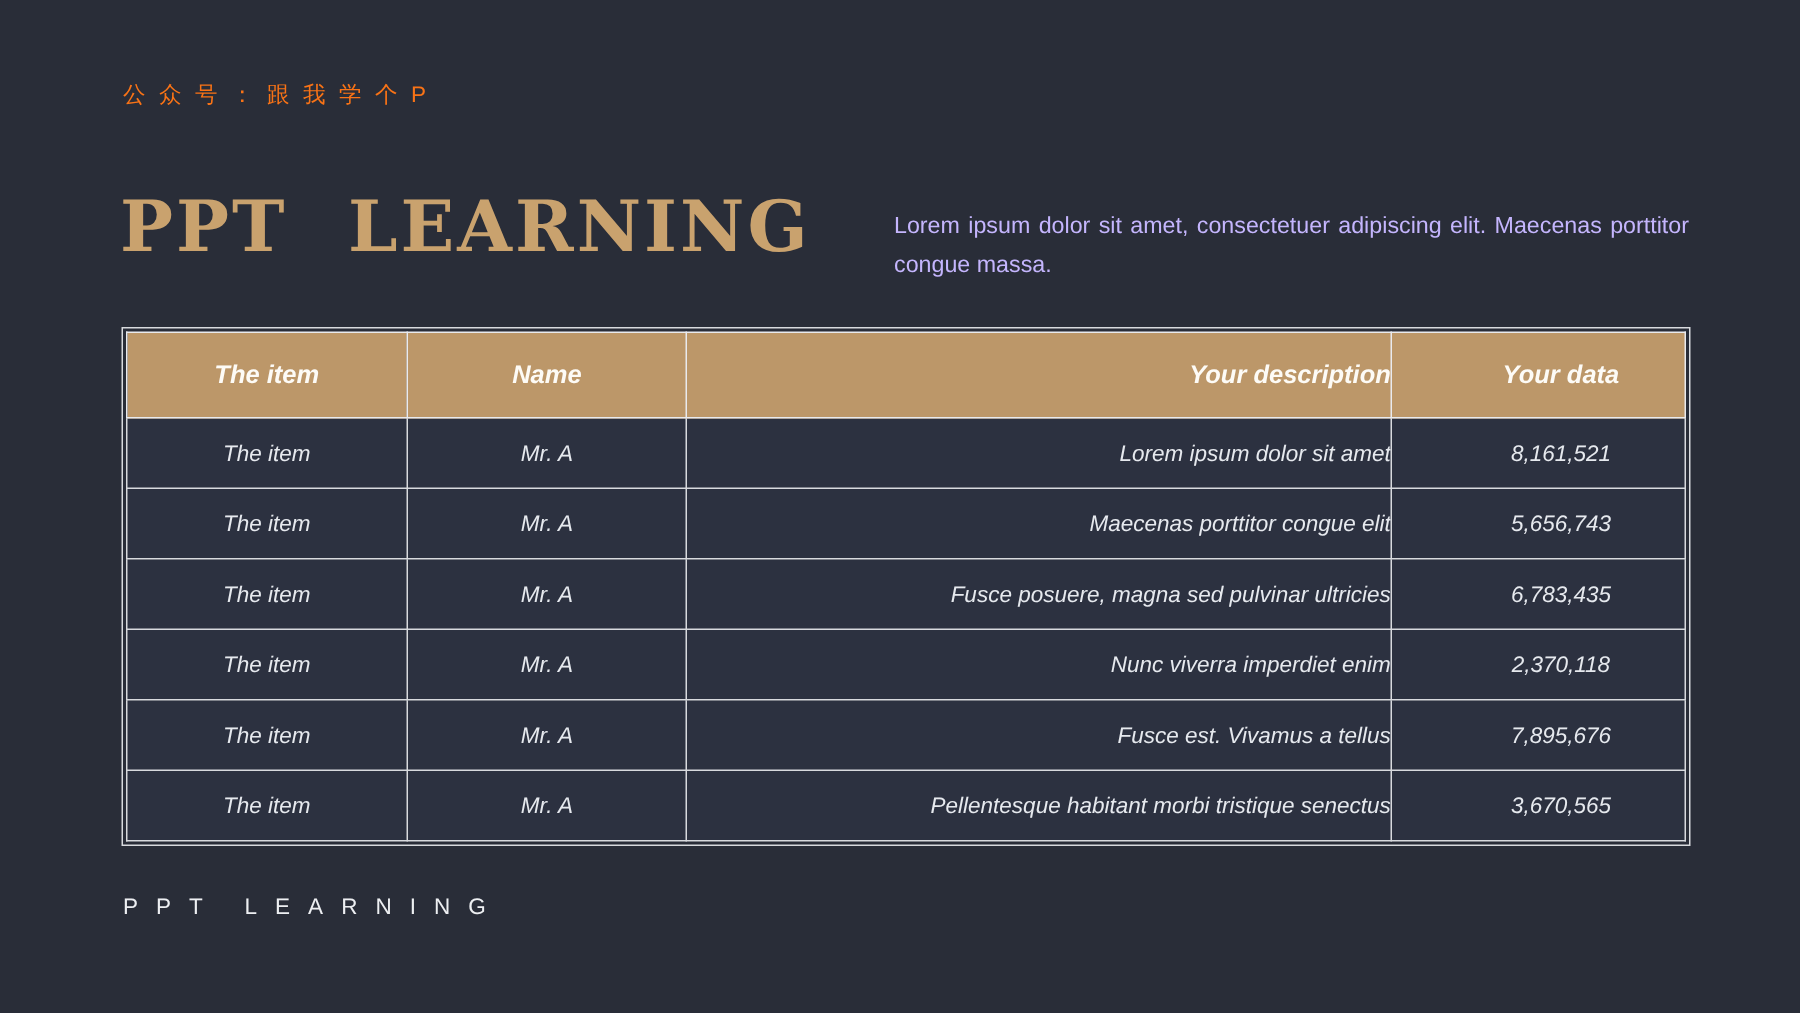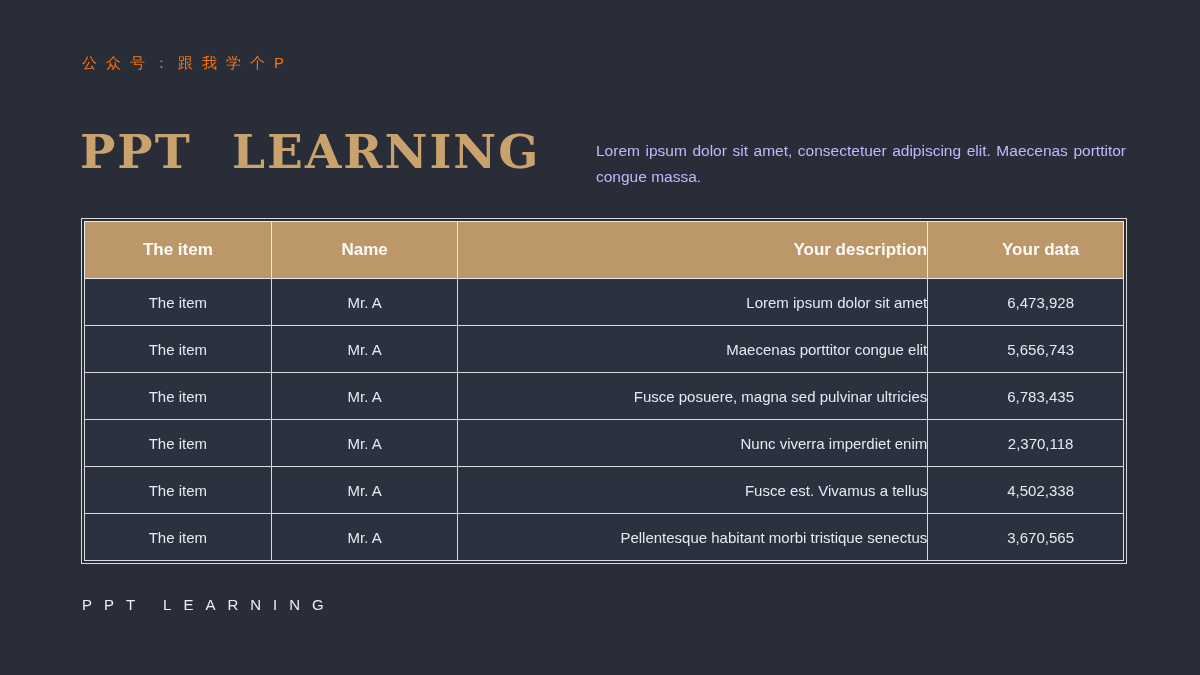--- a/index.html
+++ b/index.html
@@ -26,21 +26,21 @@
     color:#c4b5fd; font-size:15.5px; line-height:26px;
     text-align:justify;
   }
   .table-wrap {
     position:absolute; left:81px; top:218px; width:1046px;
     box-sizing:border-box;
     border:1px solid #d8dade;
     padding:2px;
   }
   table.data-table {
-    width:100%; border-collapse:collapse; table-layout:fixed;
+    width:100%; border-collapse:collapse; table-layout:fixed;font-style:italic;
   }
   table.data-table th {
     background:#bc9769; color:#fdfbf6;
     font-size:17px; font-weight:700;
     height:56px; border:1px solid #e9eaee;
     text-align:center; padding:0;
   }
   table.data-table td {
     height:46px; color:#e6e9ee; font-size:15px;
     border:1px solid #d8dade; background:#2c3140;
@@ -82,21 +82,21 @@
         <th>Name</th>
         <th class="col-desc">Your description</th>
         <th class="col-data">Your data</th>
       </tr>
     </thead>
     <tbody>
       <tr>
         <td>The item</td>
         <td>Mr. A</td>
         <td class="col-desc">Lorem ipsum dolor sit amet</td>
-        <td class="col-data">6,473,928</td>
+        <td class="col-data">8,161,521</td>
       </tr>
       <tr>
         <td>The item</td>
         <td>Mr. A</td>
         <td class="col-desc">Maecenas porttitor congue elit</td>
         <td class="col-data">5,656,743</td>
       </tr>
       <tr>
         <td>The item</td>
         <td>Mr. A</td>
@@ -106,21 +106,21 @@
       <tr>
         <td>The item</td>
         <td>Mr. A</td>
         <td class="col-desc">Nunc viverra imperdiet enim</td>
         <td class="col-data">2,370,118</td>
       </tr>
       <tr>
         <td>The item</td>
         <td>Mr. A</td>
         <td class="col-desc">Fusce est. Vivamus a tellus</td>
-        <td class="col-data">4,502,338</td>
+        <td class="col-data">7,895,676</td>
       </tr>
       <tr>
         <td>The item</td>
         <td>Mr. A</td>
         <td class="col-desc">Pellentesque habitant morbi tristique senectus</td>
         <td class="col-data">3,670,565</td>
       </tr>
     </tbody>
   </table>
 </div>

